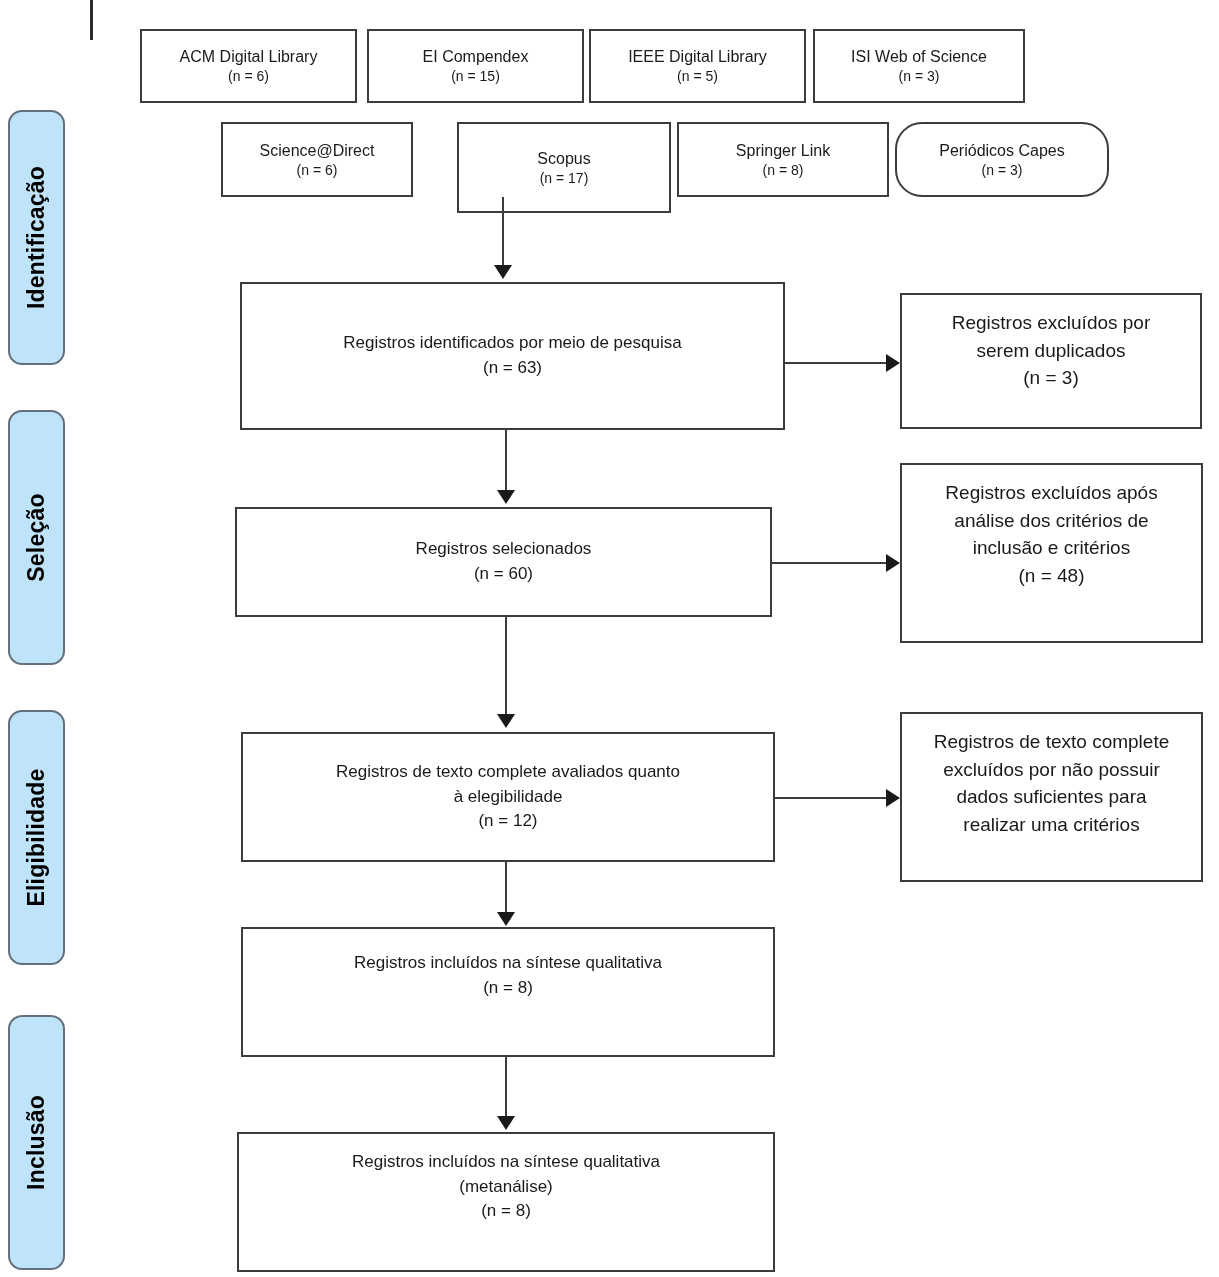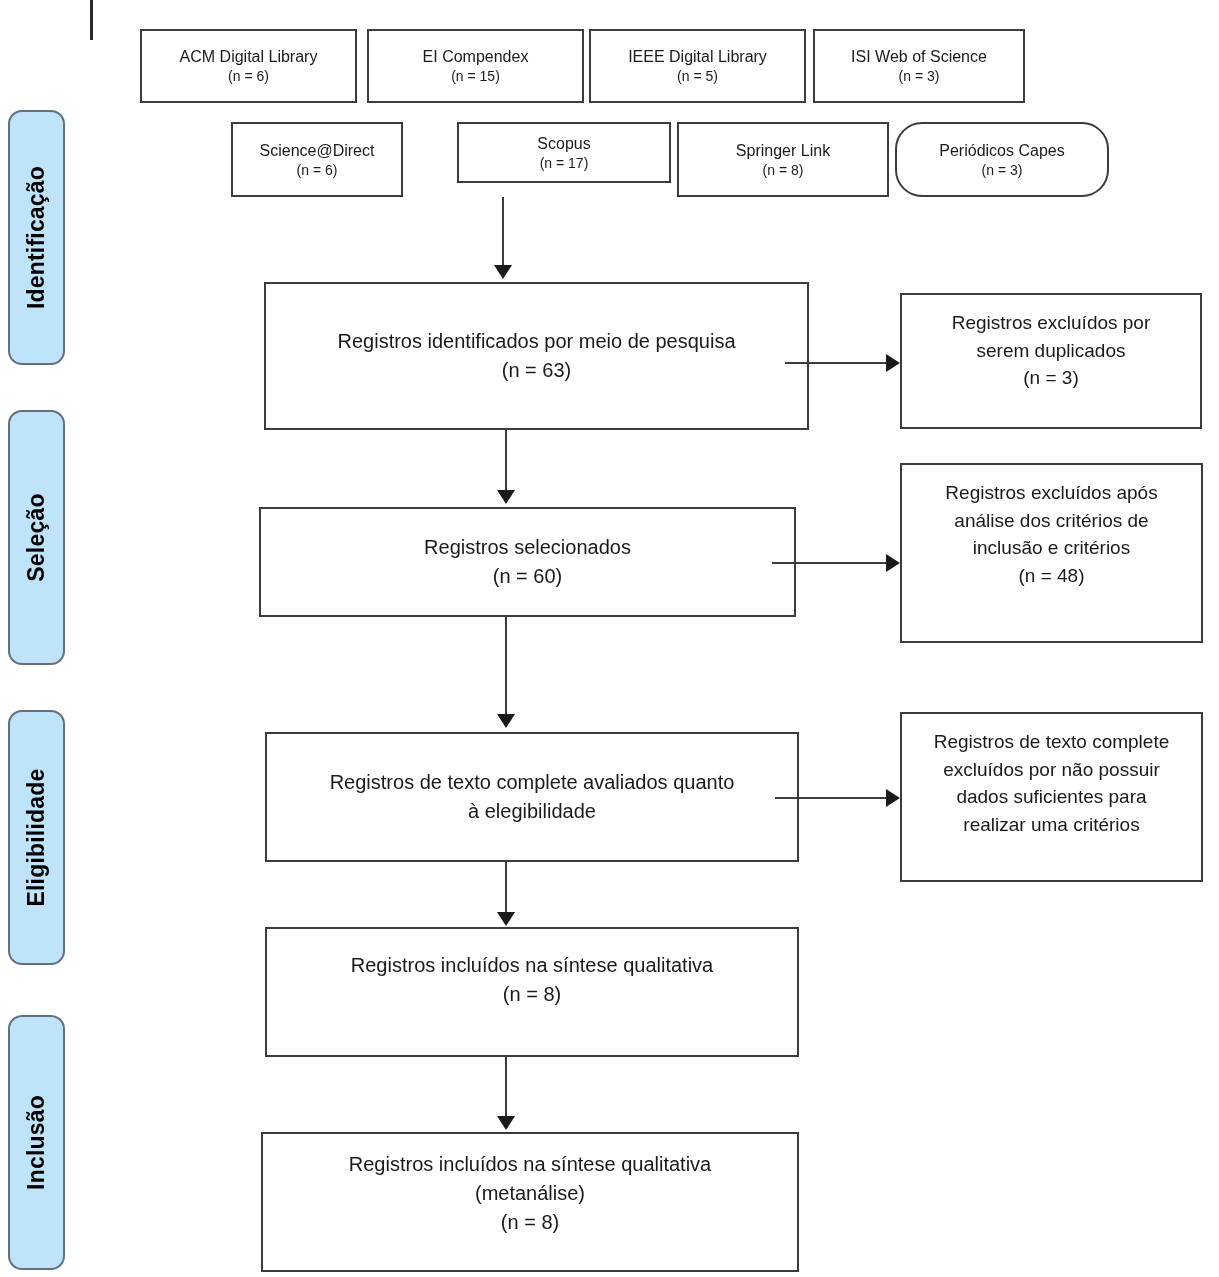--- a/index.html
+++ b/index.html
@@ -53,22 +53,21 @@
     line-height: 1.32;
   }
   
   .src {
     font-size: 16px;
   }
   .src .l2 { font-size: 14px; }
 
   
   .main-box {
-    font-size: 20px;
-    margin-left: 24px;
+    font-size: 17px;
   }
   .main-box .inner { line-height: 1.45; }
 
   
   .excl-box {
     font-size: 19px;
   }
   .excl-box .inner { line-height: 1.45; }
 
   
@@ -152,28 +151,28 @@
     </div>
   </div>
 
   <div class="box src" style="left:813px; top:29px; width:212px; height:74px;">
     <div class="inner">
       <div>ISI Web of Science</div>
       <div class="l2">(n = 3)</div>
     </div>
   </div>
 
-  <div class="box src" style="left:231px; top:122px; width:172px; height:75px;">
+  <div class="box src" style="left:221px; top:122px; width:192px; height:75px;">
     <div class="inner">
       <div>Science@Direct</div>
       <div class="l2">(n = 6)</div>
     </div>
   </div>
 
-  <div class="box src" style="left:457px; top:122px; width:214px; height:61px;">
+  <div class="box src" style="left:457px; top:122px; width:214px; height:91px;">
     <div class="inner">
       <div>Scopus</div>
       <div class="l2">(n = 17)</div>
     </div>
   </div>
 
   <div class="box src" style="left:677px; top:122px; width:212px; height:75px;">
     <div class="inner">
       <div>Springer Link</div>
       <div class="l2">(n = 8)</div>
@@ -230,20 +229,21 @@
     </div>
   </div>
 
   <div class="vline" style="left:505px; top:617px; height:99px;"></div>
   <div class="arrow-down" style="left:497px; top:714px;"></div>
 
   <div class="box main-box" style="left:241px; top:732px; width:534px; height:130px;">
     <div class="inner">
       <div>Registros de texto complete avaliados quanto</div>
       <div>à elegibilidade</div>
+      <div>(n = 12)</div>
     </div>
   </div>
 
   <div class="hline" style="left:775px; top:797px; width:117px;"></div>
   <div class="arrow-right" style="left:886px; top:789px;"></div>
 
   <div class="box excl-box align-top" style="left:900px; top:712px; width:303px; height:170px;">
     <div class="inner">
       <div>Registros de texto complete</div>
       <div>excluídos por não possuir</div>

